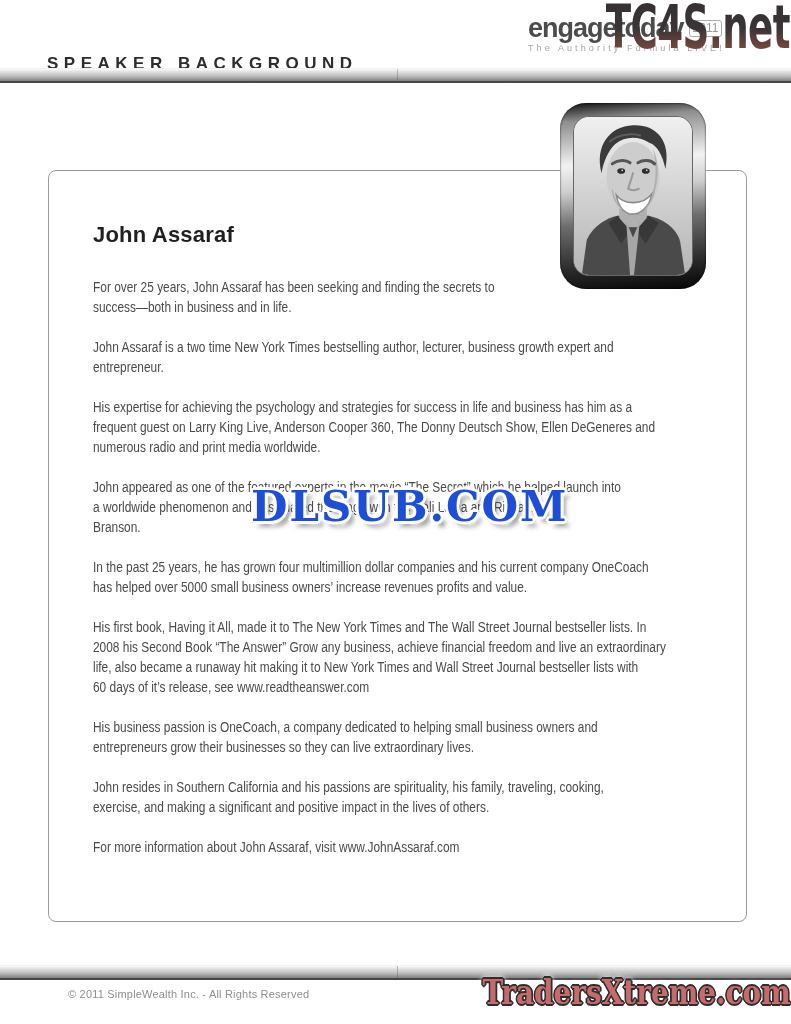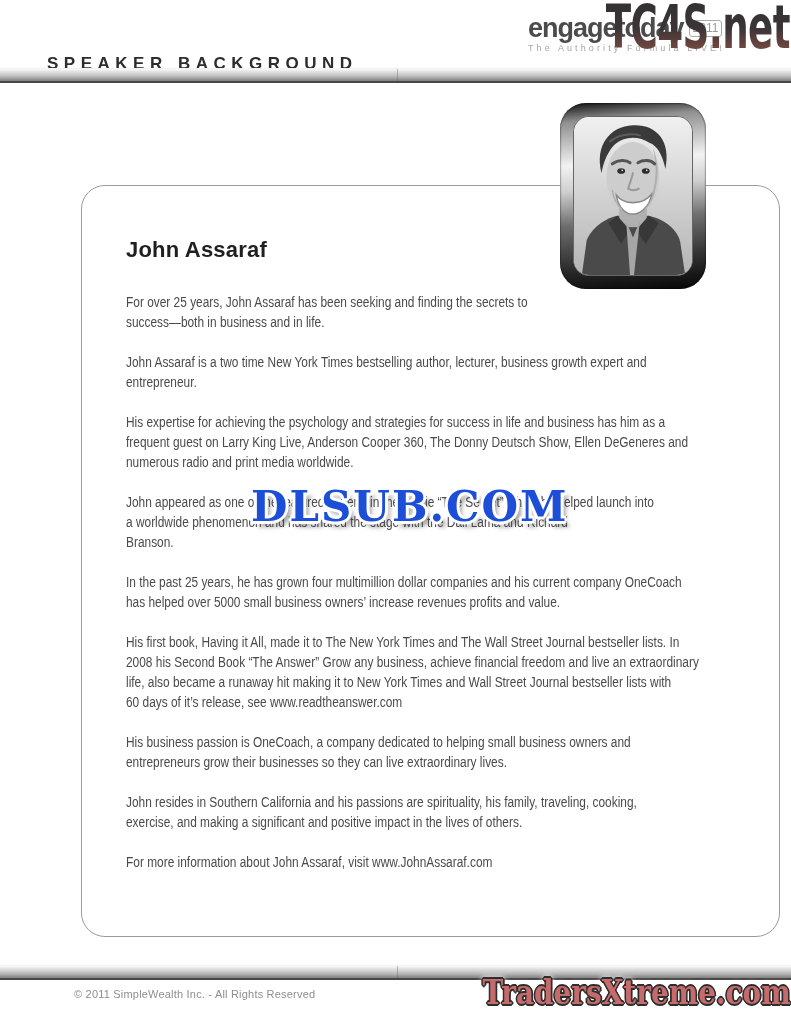--- a/index.html
+++ b/index.html
@@ -24,22 +24,22 @@
 
   
   .bar{position:absolute;left:0;width:791px;height:12px;
     background:linear-gradient(180deg,#fbfbfb 0%,#e4e4e4 20%,#cccccc 45%,#bdbdbd 60%,#9b9b9b 82%,#818181 100%);
     border-top:1px solid #f2f2f2;border-bottom:2px solid #474747;}
   .bar-top{top:68px;}
   .bar-bottom{top:965px;}
   .seam{position:absolute;left:397px;top:0;bottom:0;width:1px;background:rgba(92,80,80,.35);}
 
   
-  .content-box{position:absolute;left:48px;top:185px;width:697px;height:750px;
-    border:1px solid #9b9b9b;border-radius:24px;background:#ffffff;margin-left:33px;}
+  .content-box{position:absolute;left:48px;top:170px;width:697px;height:750px;
+    border:1px solid #9b9b9b;border-radius:8px;background:#ffffff;}
   .content-box h1{position:absolute;left:44px;top:50px;margin:0;font-size:22px;line-height:28px;
     font-weight:bold;color:#1f1f1f;letter-spacing:.2px;}
   .paras{position:absolute;left:44px;top:106px;width:760px;
     transform:scaleX(0.85);transform-origin:top left;}
   .paras p{margin:0 0 20px 0;font-size:14px;line-height:20px;color:#4a4a4a;
     white-space:pre-line;}
 
   
   .photo-frame{position:absolute;left:560px;top:103px;width:146px;height:186px;border-radius:26px;
     background:linear-gradient(175deg,#0c0c0c 0%,#8f8f8f 10%,#f2f2f2 32%,#cfcfcf 45%,#6f6f6f 62%,#2c2c2c 84%,#050505 100%);
@@ -55,21 +55,21 @@
       0 -3px 0 #fff,0 3px 0 #fff,-3px 0 0 #fff,3px 0 0 #fff,5px 6px 4px rgba(60,60,60,.45);}
 
   .wm-bottom{position:absolute;right:0;top:972px;z-index:40;font-family:"DejaVu Serif",serif;
     font-weight:bold;font-size:34px;line-height:40px;white-space:nowrap;color:#c56b6b;
     transform:scaleX(0.82);transform-origin:top right;
     text-shadow:-2px 0 0 #2e2e2e,2px 0 0 #2e2e2e,0 -2px 0 #2e2e2e,0 2px 0 #2e2e2e,
       -1px -1px 0 #2e2e2e,1px 1px 0 #2e2e2e,-1px 1px 0 #2e2e2e,1px -1px 0 #2e2e2e;
     filter:drop-shadow(0 0 3px rgba(255,255,255,.95));}
 
   
-  .copyright{position:absolute;left:74px;top:988px;font-size:11px;color:#8e8e8e;letter-spacing:.2px;}
+  .copyright{position:absolute;left:68px;top:988px;font-size:11px;color:#8e8e8e;letter-spacing:.2px;}
 </style>
 </head>
 <body>
 
 <div class="header-title">SPEAKER BACKGROUND</div>
 
 <div class="logo">
   <div class="logo-row">
     <span class="logo-brand">engagetoday</span>
     <span class="logo-year">2011</span>

